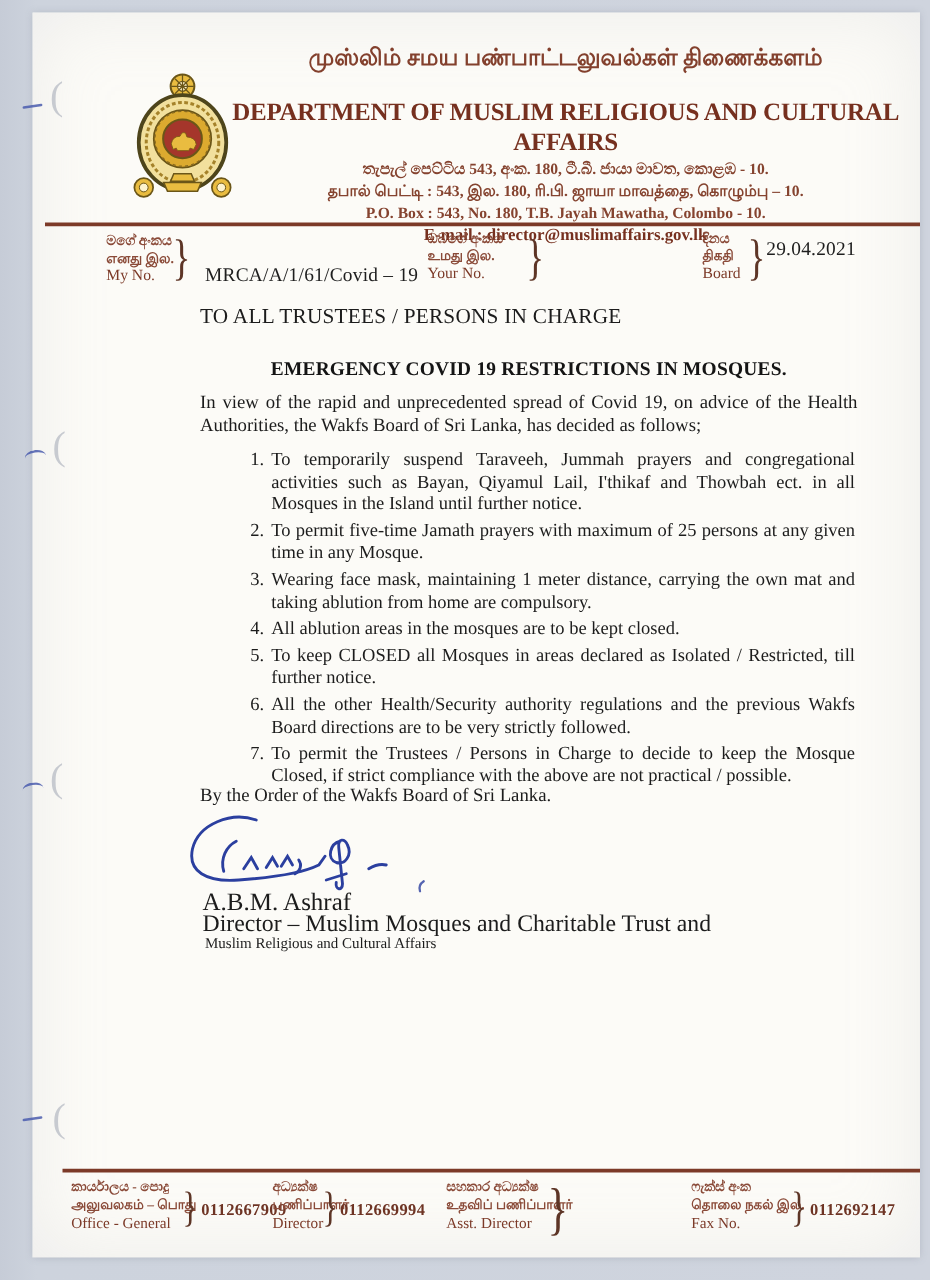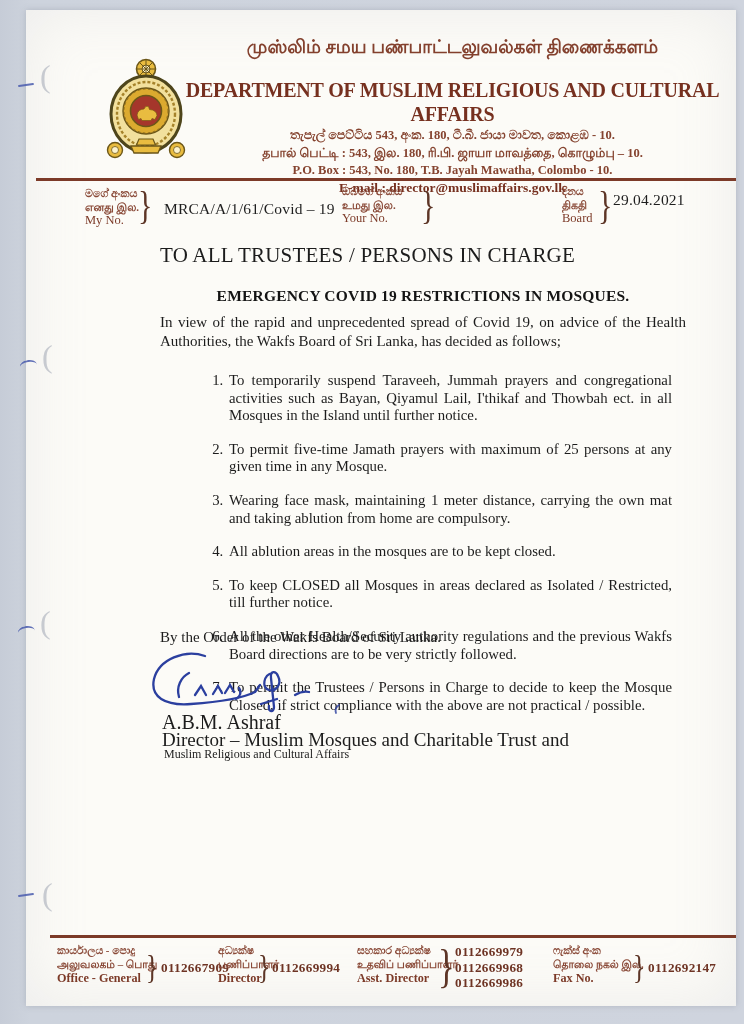--- a/index.html
+++ b/index.html
@@ -17,34 +17,34 @@
   .rule{position:absolute;height:2.5px;background:#7c3a28;}
   .rule-top{left:36px;top:178px;width:700px;}
   .rule-bottom{left:50px;top:935px;width:686px;}
   
   .ref-label{position:absolute;font-size:11px;line-height:13.5px;color:#8a4a38;font-weight:bold;}
   .ref-label .eng{color:#7c3a28;font-size:12.5px;font-weight:normal;}
   .brace{position:absolute;color:#5d3526;font-weight:normal;transform:scaleX(.75);transform-origin:left center;}
   .ref-brace{font-size:40px;line-height:40px;}
   .ref-value{position:absolute;font-size:15.5px;color:#1e1e1e;letter-spacing:.2px;}
   
-  .addressee{position:absolute;left:160px;top:243px;font-size:21px;color:#1c1c1c;letter-spacing:.2px;}
+  .addressee{position:absolute;left:160px;top:243px;font-size:17px;color:#1c1c1c;letter-spacing:.2px;}
   .subject{position:absolute;left:160px;top:287px;width:526px;text-align:center;font-size:15.5px;font-weight:bold;color:#141414;letter-spacing:.2px;}
   .intro{position:absolute;left:160px;top:313px;width:526px;font-size:15px;line-height:19px;text-align:justify;color:#1c1c1c;}
   .decisions{position:absolute;left:160px;top:356px;width:528px;}
   .decisions ol{margin:0;padding-left:51px;font-size:14.8px;line-height:17.6px;text-align:justify;color:#1c1c1c;}
-  .decisions li{padding-left:2px;margin:16px;}
+  .decisions li{padding-left:2px;margin:4px;}
   .closing{position:absolute;left:160px;top:629px;font-size:15px;color:#1c1c1c;}
   .signature{position:absolute;left:143px;top:646px;width:240px;height:74px;}
   .sig-name{position:absolute;left:162px;top:711px;font-size:20px;color:#1c1c1c;}
   .sig-title1{position:absolute;left:162px;top:729px;font-size:19px;color:#1c1c1c;}
   .sig-title2{position:absolute;left:164px;top:747px;font-size:12px;color:#1c1c1c;}
   
   .ft-label{position:absolute;font-size:10.8px;line-height:13.8px;color:#8a4a38;font-weight:bold;}
-  .ft-label .eng{font-size:12.2px;font-weight:bold;color:#7c3a28;}
+  .ft-label .eng{font-size:12.2px;font-weight:normal;color:#7c3a28;}
   .ft-brace{font-size:34px;line-height:34px;}
   .ft-brace.tall{font-size:46px;line-height:46px;}
   .ft-num{position:absolute;font-size:13.2px;font-weight:bold;color:#6e3424;letter-spacing:.3px;}
   .ft-num div{line-height:15.5px;}
   
   .pencil-paren{position:absolute;font-family:"Liberation Serif",serif;font-size:32px;line-height:32px;color:#c7cad0;font-weight:normal;}
   .ink-dash{position:absolute;width:16px;height:2.2px;background:#4a5cae;border-radius:2px;transform:rotate(-8deg);opacity:.85;}
   .ink-arc{position:absolute;width:17px;height:9px;border-top:2.2px solid #4a5cae;border-radius:50%;transform:rotate(-8deg);opacity:.85;}
 </style>
 </head>
@@ -97,21 +97,21 @@
   </div>
 
   <div class="rule rule-top"></div>
 
   <div class="ref-label" style="left:85px;top:187px;">
     <div>මගේ අංකය</div>
     <div>எனது இல.</div>
     <div class="eng">My No.</div>
   </div>
   <div class="brace ref-brace" style="left:138px;top:186px;">}</div>
-  <div class="ref-value" style="left:164px;top:200px;">MRCA/A/1/61/Covid – 19</div>
+  <div class="ref-value" style="left:164px;top:212px;">MRCA/A/1/61/Covid – 19</div>
 
   <div class="ref-label" style="left:342px;top:185px;">
     <div>ඔබගේ අංකය</div>
     <div>உமது இல.</div>
     <div class="eng">Your No.</div>
   </div>
   <div class="brace ref-brace" style="left:421px;top:186px;">}</div>
 
   <div class="ref-label" style="left:562px;top:185px;">
     <div>දිනය</div>
@@ -181,25 +181,20 @@
   <div class="ft-num" style="left:272px;top:960px;">
     <div>0112669994</div>
   </div>
 
   <div class="ft-label" style="left:357px;top:944px;">
     <div>සහකාර අධ්‍යක්ෂ</div>
     <div>உதவிப் பணிப்பாளர்</div>
     <div class="eng">Asst. Director</div>
   </div>
   <div class="brace ft-brace tall" style="left:438px;top:944px;">}</div>
-  <div class="ft-num" style="left:455px;top:944px;">
-    <div>0112669979</div>
-    <div>0112669968</div>
-    <div>0112669986</div>
-  </div>
 
   <div class="ft-label" style="left:553px;top:944px;">
     <div>ෆැක්ස් අංක</div>
     <div>தொலை நகல் இல.</div>
     <div class="eng">Fax No.</div>
   </div>
   <div class="brace ft-brace" style="left:633px;top:950px;">}</div>
   <div class="ft-num" style="left:648px;top:960px;">
     <div>0112692147</div>
   </div>

